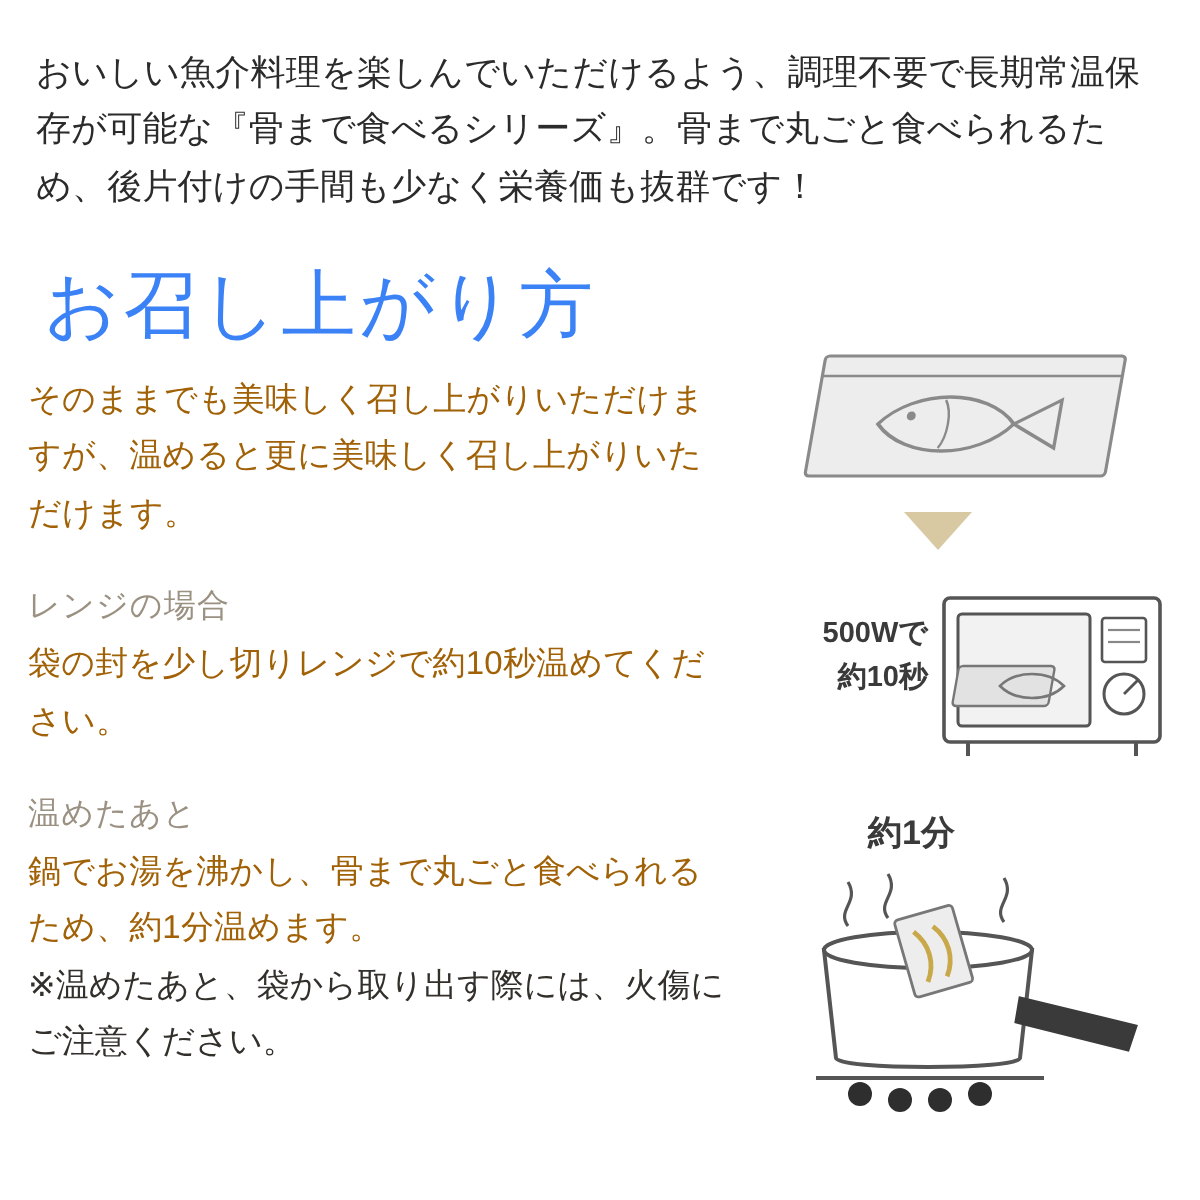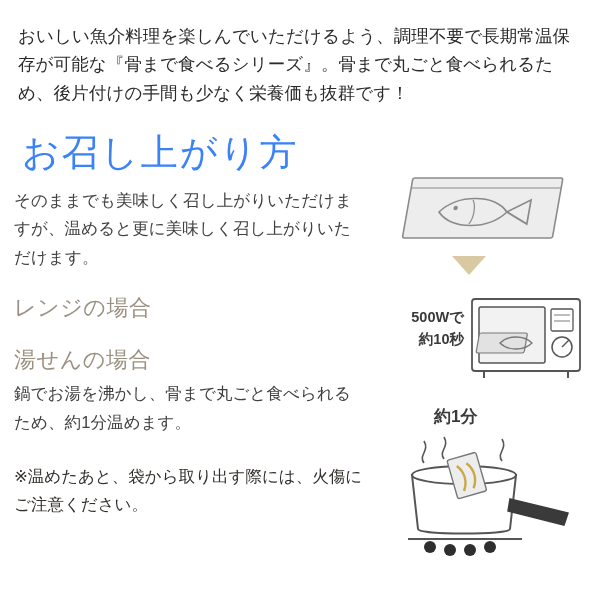--- a/index.html
+++ b/index.html
@@ -42,36 +42,35 @@
 
   
   .col-left {
     position: absolute;
     left: 14px; top: 186px;
     width: 352px;
   }
   .body-text {
     font-size: 16.5px;
     line-height: 1.72;
-    color: #404040;
+    color: #a16207;
     letter-spacing: 0.1px;
   }
   .sub-heading {
-    font-size: 22px;
+    font-size: 16px;
     color: #9b9182;
     letter-spacing: 0.6px;
     margin-top: 22px;
     margin-bottom: 4px;
     font-weight: 400;
   }
   .note {
     font-size: 16.5px;
     line-height: 1.72;
     color: #33302c;
-    margin-top: 26px;
   }
 
   
   .col-right {
     position: absolute;
     left: 378px; top: 172px;
     width: 210px;
   }
 
   
@@ -129,22 +128,23 @@
 <div class="page">
 
   <div class="intro">おいしい魚介料理を楽しんでいただけるよう、調理不要で長期常温保存が可能な『骨まで食べるシリーズ』。骨まで丸ごと食べられるため、後片付けの手間も少なく栄養価も抜群です！</div>
 
   <div class="heading">お召し上がり方</div>
 
   <div class="col-left">
     <div class="body-text">そのままでも美味しく召し上がりいただけますが、温めると更に美味しく召し上がりいただけます。</div>
 
     <div class="sub-heading">レンジの場合</div>
-
-    <div class="sub-heading">湯せんの場合</div>
+    <div class="body-text">袋の封を少し切りレンジで約10秒温めてください。</div>
+
+    <div class="sub-heading">温めたあと</div>
     <div class="body-text">鍋でお湯を沸かし、骨まで丸ごと食べられるため、約1分温めます。</div>
 
     <div class="note">※温めたあと、袋から取り出す際には、火傷にご注意ください。</div>
   </div>
 
   <div class="col-right">
 
     <div class="pouch-wrap">
       <svg width="200" height="78" viewBox="0 0 200 78">
         <g transform="skewX(-10)">

